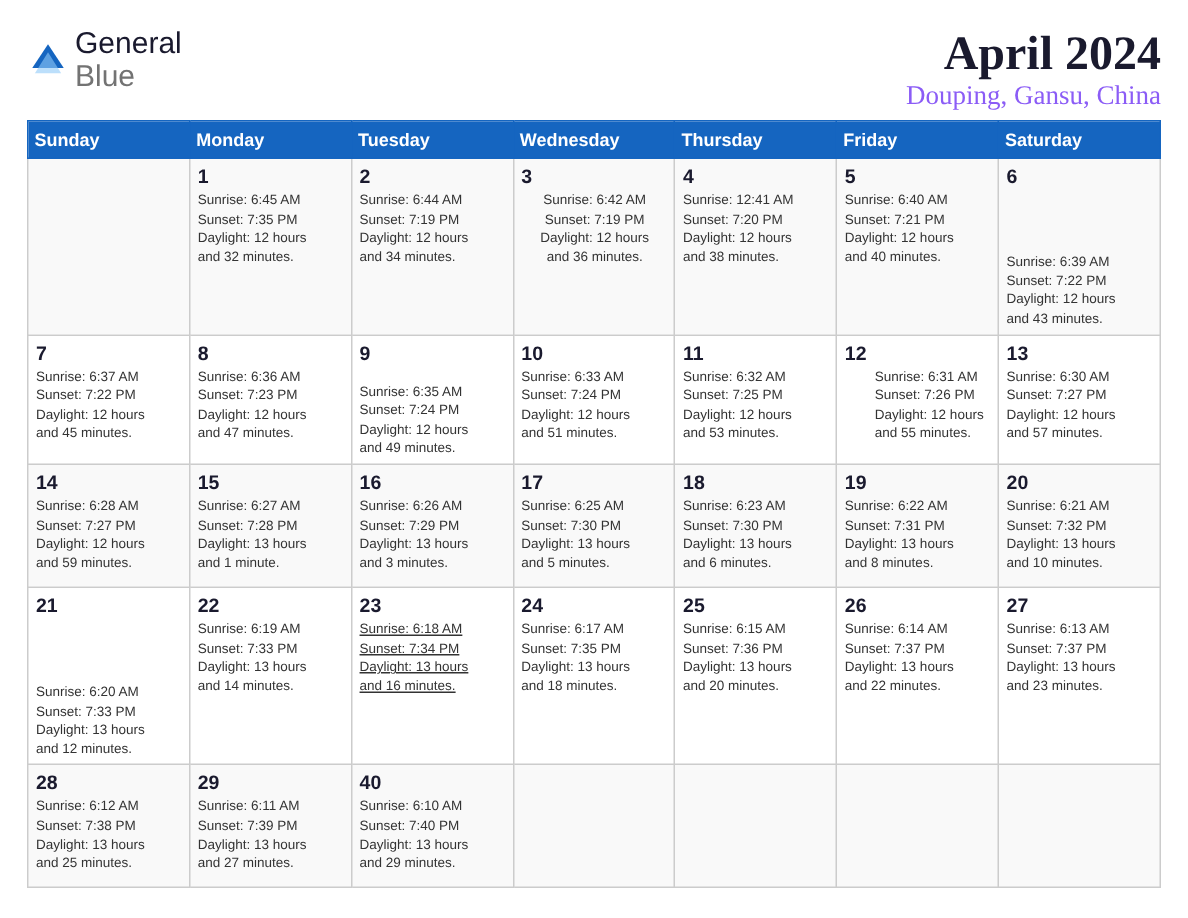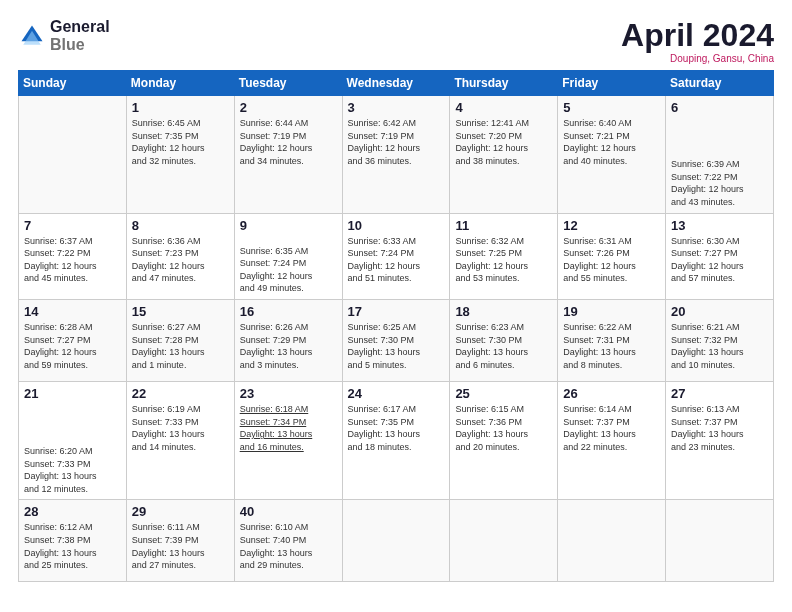--- a/index.html
+++ b/index.html
@@ -19,42 +19,43 @@
       justify-content: space-between;
       align-items: flex-start;
       margin-bottom: 6px;
     }
     .logo {
       display: flex;
       align-items: center;
       gap: 4px;
     }
     .logo-text {
-      font-size: 16px;
-      font-weight: bold;
+      font-size: 20px;
+      font-weight: normal;
       line-height: 1.1;
     }
     .logo-general { color: #1a1a2e; }
     .logo-blue { color: #737373; }
     .logo-icon {
       width: 28px;
       height: 28px;
     }
     .title-block {
       text-align: right;
+      font-family: Liberation Serif, serif;
     }
     .month-title {
       font-size: 32px;
       font-weight: bold;
       color: #1a1a2e;
       line-height: 1.1;
     }
     .location {
-      font-size: 10px;
-      color: #be185d;
+      font-size: 18px;
+      color: #8b5cf6;
     }
     table {
       width: 100%;
       border-collapse: collapse;
       table-layout: fixed;
     }
     th {
       background-color: #1565c0;
       color: #fff;
       font-size: 12px;
@@ -134,21 +135,21 @@
           </td>
           <td>
             <span class="day-num">2</span>
             <div class="cell-info" style="white-space: pre-line;">Sunrise: 6:44 AM
 Sunset: 7:19 PM
 Daylight: 12 hours
 and 34 minutes.</div>
           </td>
           <td>
             <span class="day-num">3</span>
-            <div class="cell-info" style="white-space: pre-line;">Sunrise: 6:42 AM
+            <div class="cell-info" style="white-space: pre-line; text-align: center;">Sunrise: 6:42 AM
 Sunset: 7:19 PM
 Daylight: 12 hours
 and 36 minutes.</div>
           </td>
           <td>
             <span class="day-num">4</span>
             <div class="cell-info" style="white-space: pre-line;">Sunrise: 12:41 AM
 Sunset: 7:20 PM
 Daylight: 12 hours
 and 38 minutes.</div>
@@ -199,21 +200,21 @@
           </td>
           <td>
             <span class="day-num">11</span>
             <div class="cell-info" style="white-space: pre-line;">Sunrise: 6:32 AM
 Sunset: 7:25 PM
 Daylight: 12 hours
 and 53 minutes.</div>
           </td>
           <td>
             <span class="day-num">12</span>
-            <div class="cell-info" style="white-space: pre-line;">Sunrise: 6:31 AM
+            <div class="cell-info" style="white-space: pre-line; margin-left: 20px;">Sunrise: 6:31 AM
 Sunset: 7:26 PM
 Daylight: 12 hours
 and 55 minutes.</div>
           </td>
           <td>
             <span class="day-num">13</span>
             <div class="cell-info" style="white-space: pre-line;">Sunrise: 6:30 AM
 Sunset: 7:27 PM
 Daylight: 12 hours
 and 57 minutes.</div>

